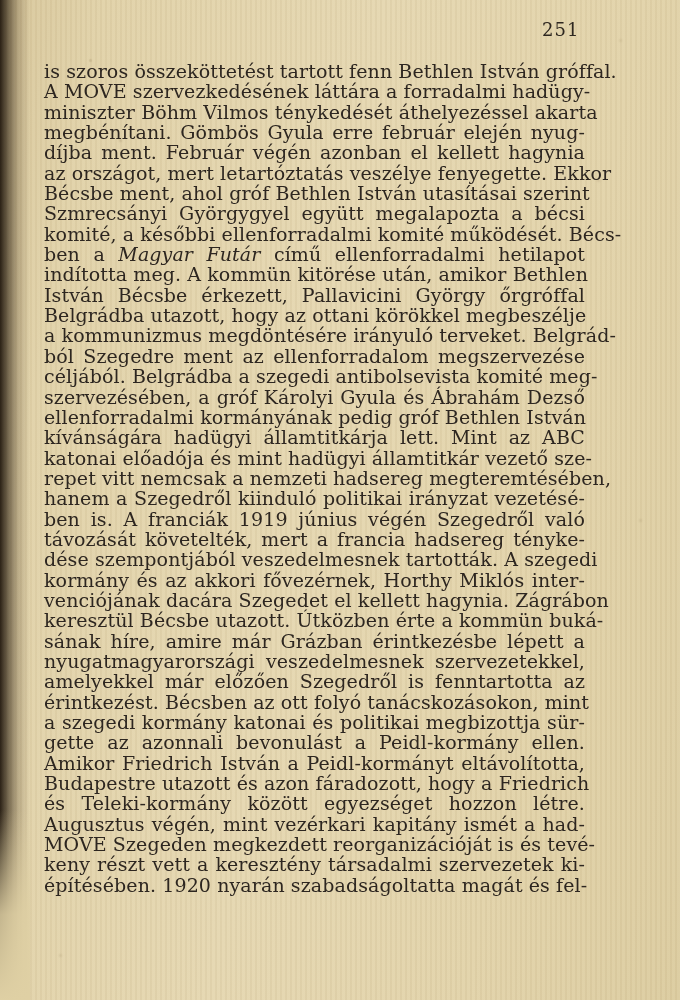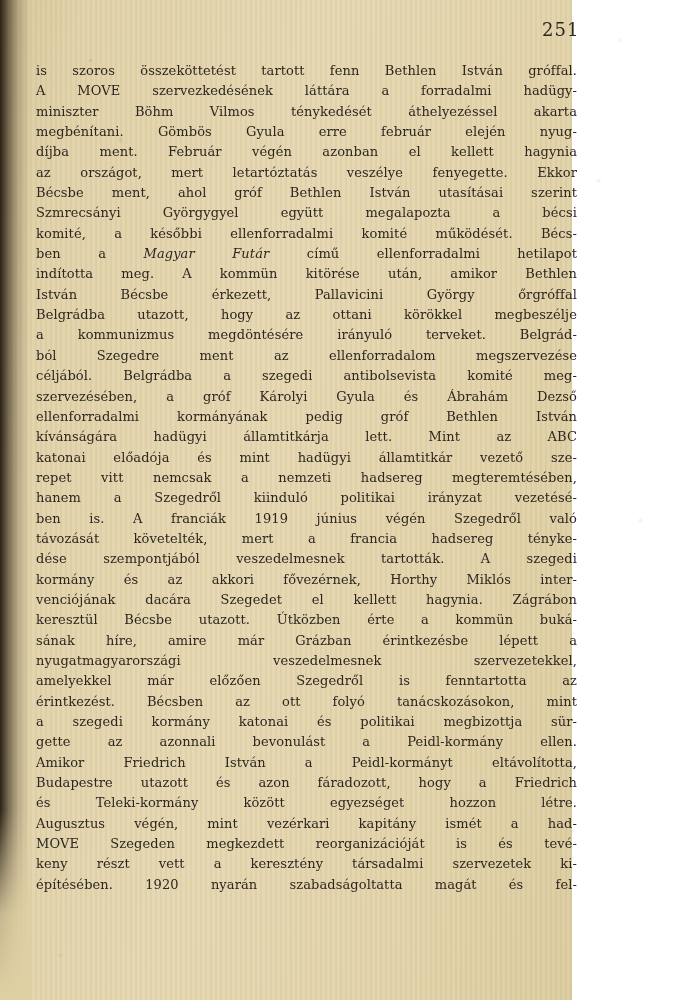--- a/index.html
+++ b/index.html
@@ -4,21 +4,21 @@
 <style>
   html, body {
     margin: 0;
     padding: 0;
     width: 680px;
     height: 1000px;
     overflow: hidden;
   }
   .page {
     position: relative;
-    width: 572px;
+    width: 680px;
     height: 1000px;
     background:
       repeating-linear-gradient(90deg,
         rgba(125, 100, 62, 0.05) 0px, rgba(125, 100, 62, 0.05) 2px,
         rgba(255, 250, 235, 0.04) 2px, rgba(255, 250, 235, 0.04) 5px),
       linear-gradient(100deg, #d8c79c 0%, #e1d2a9 12%, #e5d7b1 45%, #e2d3aa 75%, #dccca0 100%);
     font-family: "DejaVu Serif", "Liberation Serif", serif;
   }
   
   .gutter {
@@ -58,25 +58,25 @@
   .page-number {
     position: absolute;
     left: 542px;
     top: 19px;
     font-size: 18px;
     letter-spacing: 1px;
     color: #2e2720;
   }
   .text-block {
     position: absolute;
-    left: 36px;
+    left: 44px;
     top: 61px;
     width: 541px;
     color: #2d2620;
-    font-size: 13px;
+    font-size: 19px;
   }
   .text-line {
     height: 20.35px;
     line-height: 20.35px;
     text-align: justify;
     text-align-last: justify;
     white-space: nowrap; 
     letter-spacing: 0.1px;
   }
   .text-line i {

